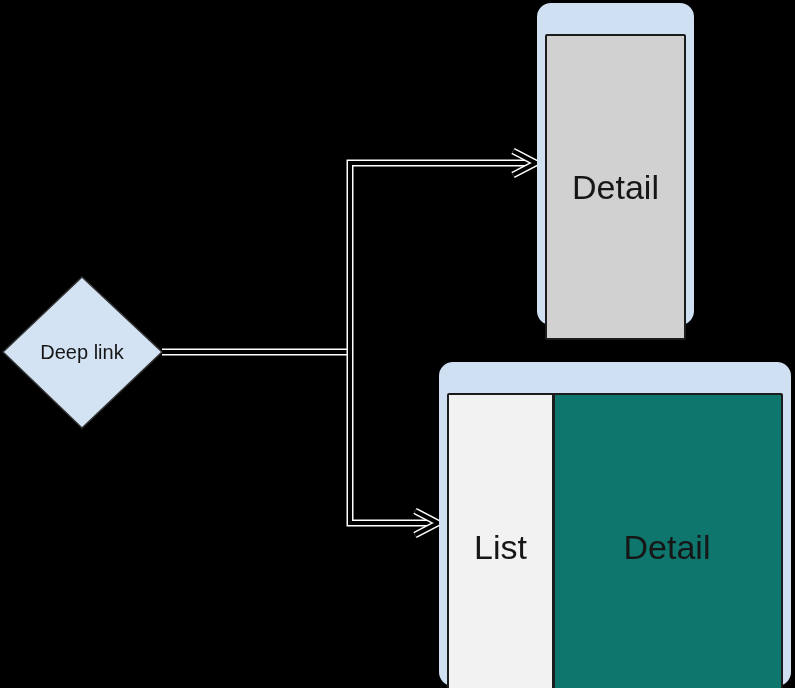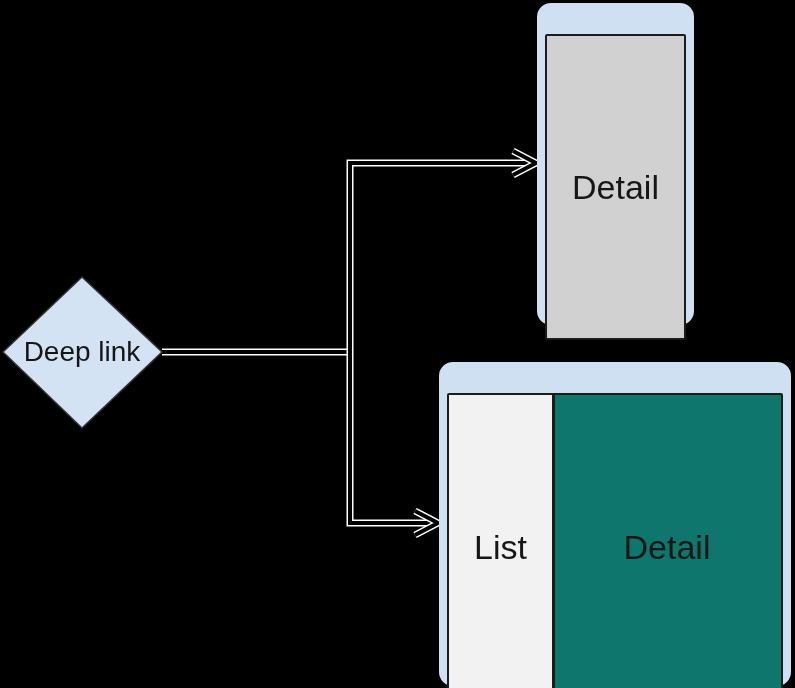--- a/index.html
+++ b/index.html
@@ -20,21 +20,21 @@
   .casing { fill: none; stroke: #ffffff; stroke-width: 7; stroke-linejoin: miter; stroke-linecap: butt; }
   .core   { fill: none; stroke: #000000; stroke-width: 4; stroke-linejoin: miter; stroke-linecap: butt; }
   .diamond-fill { fill: #d3e3f3; stroke: #333333; stroke-width: 1.5; }
 
   .diamond-label {
     position: absolute;
     left: 22px; top: 317px;
     width: 120px; height: 70px;
     display: flex; align-items: center; justify-content: center;
     text-align: center;
-    font-size: 28px; line-height: 32px;
+    font-size: 20px; line-height: 32px;
     color: #161616;
   }
 
   .device-frame {
     position: absolute;
     box-sizing: border-box;
     border: 8px solid #cfe0f2;
     border-radius: 14px;
     background: #cfe0f2;
   }

